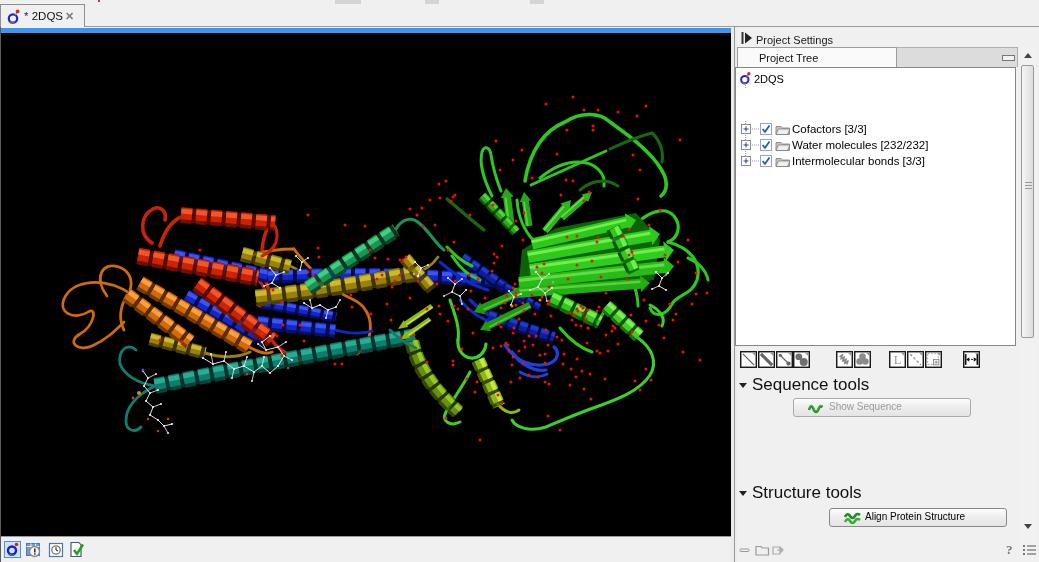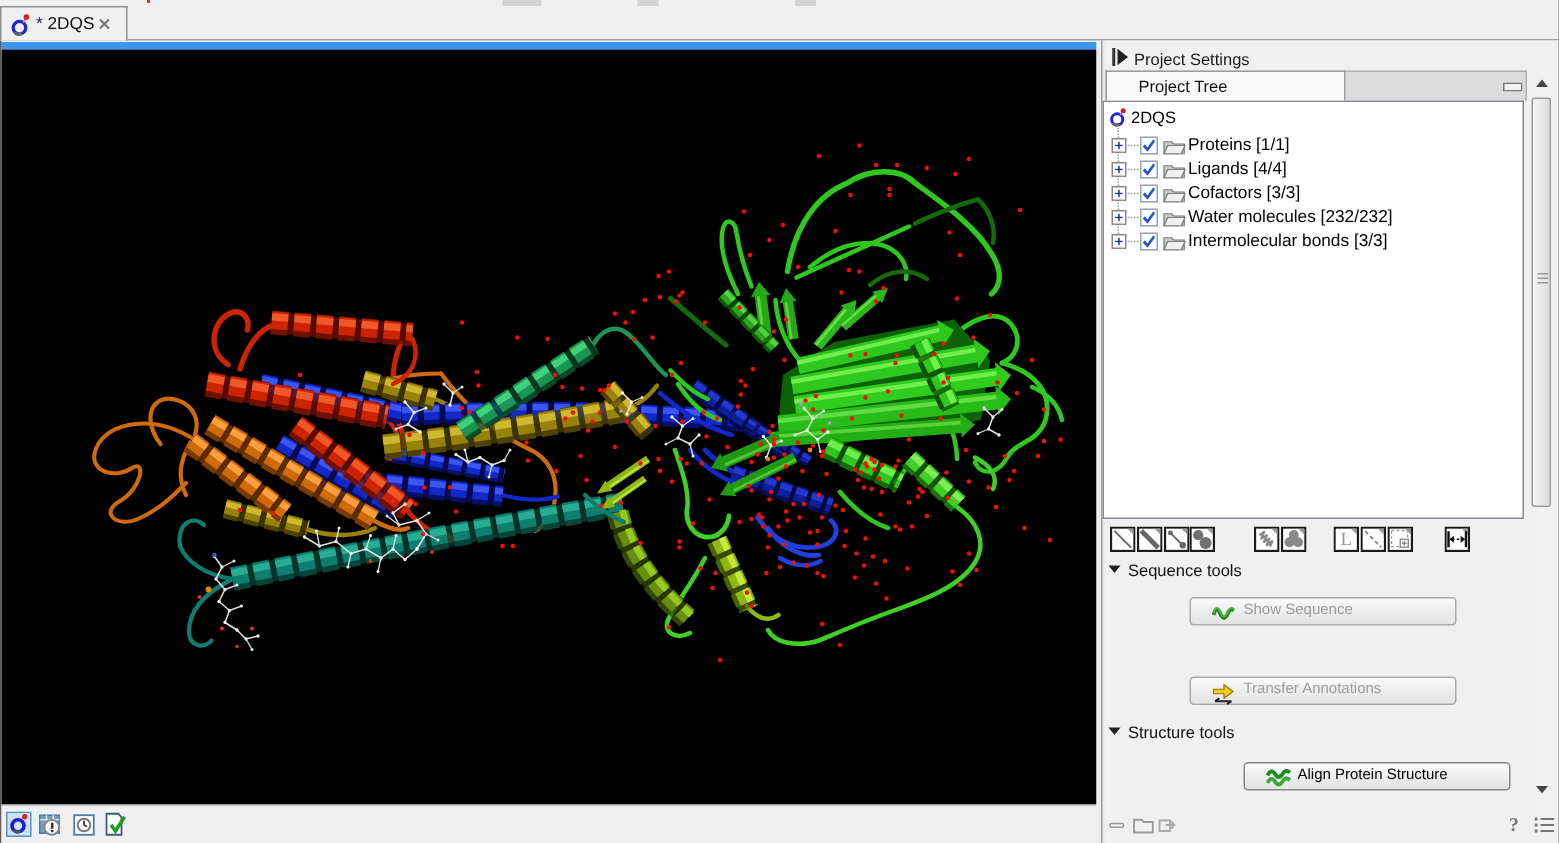--- a/index.html
+++ b/index.html
@@ -23,21 +23,21 @@
 #ptrow { position:absolute; left:0px; top:20px; width:281px; height:20px; background:#dcdcdc;
           border:1px solid #b0b0b0; border-bottom:none; }
 #pttab { position:absolute; left:0px; top:20px; width:160px; height:20px; background:#fafafa;
           border:1px solid #9b9b9b; border-bottom:none; z-index:2; }
 #pttab span { position:absolute; left:9px; top:4px; font-size:11px; color:#111;margin-left:12px; }
 #treebox { position:absolute; left:-2px; top:40px; width:281px; height:279px;
             background:#fff; border:1px solid #828790; overflow:hidden; }
 .trow { position:absolute; left:2px; width:270px; height:16px; }
 .tlab { position:absolute; left:54px; top:2px; font-size:11.5px; color:#000; white-space:nowrap; }
 .tbi { position:absolute; top:0; }
-.sect { position:absolute; font-size:11px; color:#111; }
+.sect { position:absolute; font-size:17px; color:#111; }
 .sect .tri { display:inline-block; width:0; height:0; border-left:4px solid transparent;
               border-right:4px solid transparent; border-top:5px solid #222;
               margin-right:5px; vertical-align:2px; }
 .btn { position:absolute; left:56px; width:178px; height:19px; border:1px solid #a9a9a9;
         border-radius:3px; background:linear-gradient(#fdfdfd,#eee 45%,#e4e4e4);
         font-size:10px; color:#9b9b9b; }
 .btn svg { position:absolute; left:14px; top:3px; }
 .btn span { position:absolute; left:35px; top:2px; white-space:nowrap; }
 #sb { position:absolute; left:283px; top:20px; width:16px; height:511px; background:#f1f1f1; }
 #sb .thumb { position:absolute; left:1px; top:18px; width:13px; height:273px;
@@ -713,50 +713,20 @@
       <circle cx="6.8" cy="8.6" r="3.7" fill="none" stroke="#2222dd" stroke-width="2"></circle>
       <path d="M3.6,11.2 A3.7,3.7 0 0,0 8.2,11.9" fill="none" stroke="#666" stroke-width="1.8"></path>
       <line x1="8.9" y1="5.6" x2="10.4" y2="3.4" stroke="#999" stroke-width="1.3"></line>
       <circle cx="10.8" cy="2.8" r="1.7" fill="#d02020"></circle>
     </svg>
     <span style="position:absolute;left:18px;top:5px;font-size:11px;">2DQS</span>
     <svg style="position:absolute;left:2px;top:17px" width="16" height="4">
       <line x1="7.5" y1="0" x2="7.5" y2="4" stroke="#9a9a9a" stroke-dasharray="1 1"></line>
     </svg>
 
-  <div class="trow" style="top:21px;">
-    <svg width="60" height="16" style="position:absolute;left:0;top:0">
-      <line x1="7.5" y1="0" x2="7.5" y2="8" stroke="#9a9a9a" stroke-dasharray="1 1"></line>
-      <line x1="7.5" y1="8" x2="7.5" y2="16" stroke="#9a9a9a" stroke-dasharray="1 1"></line>
-      <line x1="12" y1="8" x2="22" y2="8" stroke="#9a9a9a" stroke-dasharray="1 1"></line>
-      <rect x="3.5" y="3.5" width="9" height="9" fill="#fff" stroke="#8a8a8a"></rect>
-      <line x1="5.5" y1="8" x2="10.5" y2="8" stroke="#27427c"></line>
-      <line x1="8" y1="5.5" x2="8" y2="10.5" stroke="#27427c"></line>
-      <rect x="22.5" y="2.5" width="11" height="11" fill="#fff" stroke="#98a2b5"></rect>
-      <path d="M24.5,8 L27,10.8 L31.5,4.5" stroke="#2558c4" stroke-width="1.8" fill="none"></path>
-      <path d="M38,5.5 l5,0 l1.5,1.5 l7,0 l0,6.5 l-13.5,0 z" fill="#c8c8c8" stroke="#7a7a7a" stroke-width="0.8"></path>
-      <path d="M38,13.5 l2.5,-5.5 l11.5,0 l-2.5,5.5 z" fill="#efefef" stroke="#7a7a7a" stroke-width="0.8"></path>
-    </svg>
-    <span class="tlab">Proteins [1/1]</span>
-  </div>
-  <div class="trow" style="top:37px;">
-    <svg width="60" height="16" style="position:absolute;left:0;top:0">
-      <line x1="7.5" y1="0" x2="7.5" y2="8" stroke="#9a9a9a" stroke-dasharray="1 1"></line>
-      <line x1="7.5" y1="8" x2="7.5" y2="16" stroke="#9a9a9a" stroke-dasharray="1 1"></line>
-      <line x1="12" y1="8" x2="22" y2="8" stroke="#9a9a9a" stroke-dasharray="1 1"></line>
-      <rect x="3.5" y="3.5" width="9" height="9" fill="#fff" stroke="#8a8a8a"></rect>
-      <line x1="5.5" y1="8" x2="10.5" y2="8" stroke="#27427c"></line>
-      <line x1="8" y1="5.5" x2="8" y2="10.5" stroke="#27427c"></line>
-      <rect x="22.5" y="2.5" width="11" height="11" fill="#fff" stroke="#98a2b5"></rect>
-      <path d="M24.5,8 L27,10.8 L31.5,4.5" stroke="#2558c4" stroke-width="1.8" fill="none"></path>
-      <path d="M38,5.5 l5,0 l1.5,1.5 l7,0 l0,6.5 l-13.5,0 z" fill="#c8c8c8" stroke="#7a7a7a" stroke-width="0.8"></path>
-      <path d="M38,13.5 l2.5,-5.5 l11.5,0 l-2.5,5.5 z" fill="#efefef" stroke="#7a7a7a" stroke-width="0.8"></path>
-    </svg>
-    <span class="tlab">Ligands [4/4]</span>
-  </div>
   <div class="trow" style="top:53px;">
     <svg width="60" height="16" style="position:absolute;left:0;top:0">
       <line x1="7.5" y1="0" x2="7.5" y2="8" stroke="#9a9a9a" stroke-dasharray="1 1"></line>
       <line x1="7.5" y1="8" x2="7.5" y2="16" stroke="#9a9a9a" stroke-dasharray="1 1"></line>
       <line x1="12" y1="8" x2="22" y2="8" stroke="#9a9a9a" stroke-dasharray="1 1"></line>
       <rect x="3.5" y="3.5" width="9" height="9" fill="#fff" stroke="#8a8a8a"></rect>
       <line x1="5.5" y1="8" x2="10.5" y2="8" stroke="#27427c"></line>
       <line x1="8" y1="5.5" x2="8" y2="10.5" stroke="#27427c"></line>
       <rect x="22.5" y="2.5" width="11" height="11" fill="#fff" stroke="#98a2b5"></rect>
       <path d="M24.5,8 L27,10.8 L31.5,4.5" stroke="#2558c4" stroke-width="1.8" fill="none"></path>
@@ -861,27 +831,20 @@
       </svg>
     </div>
   <div class="sect" style="left:2px;top:348px"><span class="tri"></span>Sequence tools</div>
   <div class="btn" style="top:371px">
     <svg width="17" height="13" viewBox="0 0 17 13">
       <path d="M1,8 q2,-7 4.5,-1 q2.5,6 5,0 q1.5,-4 4,-2" stroke="#1e8c1e" stroke-width="2.6" fill="none"></path>
       <path d="M1,7 q2,-7 4.5,-1 q2.5,6 5,0 q1.5,-4 4,-2" stroke="#4ab44a" stroke-width="1.2" fill="none"></path>
     </svg>
       <span>Show Sequence</span>
   </div>
-  <div class="btn" style="top:424px">
-    <svg width="17" height="15" viewBox="0 0 17 15">
-      <path d="M1,4.5 L8,4.5 L8,1.5 L14,6 L8,10.5 L8,7.5 L1,7.5 Z" fill="#f2ce1a" stroke="#8a7a00" stroke-width="0.8"></path>
-      <path d="M2,12.5 L13,12.5 M2,12.5 l3,-2 M13,12.5 l-3,2" stroke="#222" stroke-width="1.2" fill="none"></path>
-    </svg>
-      <span>Transfer Annotations</span>
-  </div>
   <div class="sect" style="left:2px;top:456px"><span class="tri"></span>Structure tools</div>
   <div class="btn" style="top:480.5px;color:#000;border-color:#888;margin-left:36px;">
     <svg width="18" height="14" viewBox="0 0 18 14">
       <path d="M1,5 q2.5,-5 5,-1 q2.5,4 5,0 q2,-3.5 5,-1" stroke="#1e8c1e" stroke-width="2.6" fill="none"></path>
       <path d="M1,10 q2.5,-5 5,-1 q2.5,4 5,0 q2,-3.5 5,-1" stroke="#3aaa3a" stroke-width="2.6" fill="none"></path>
     </svg>
       <span>Align Protein Structure</span>
   </div>
   <div id="sb">
     <div style="position:absolute;left:4px;top:6px;width:0;height:0;border-left:4px solid transparent;border-right:4px solid transparent;border-bottom:5px solid #444;"></div>

